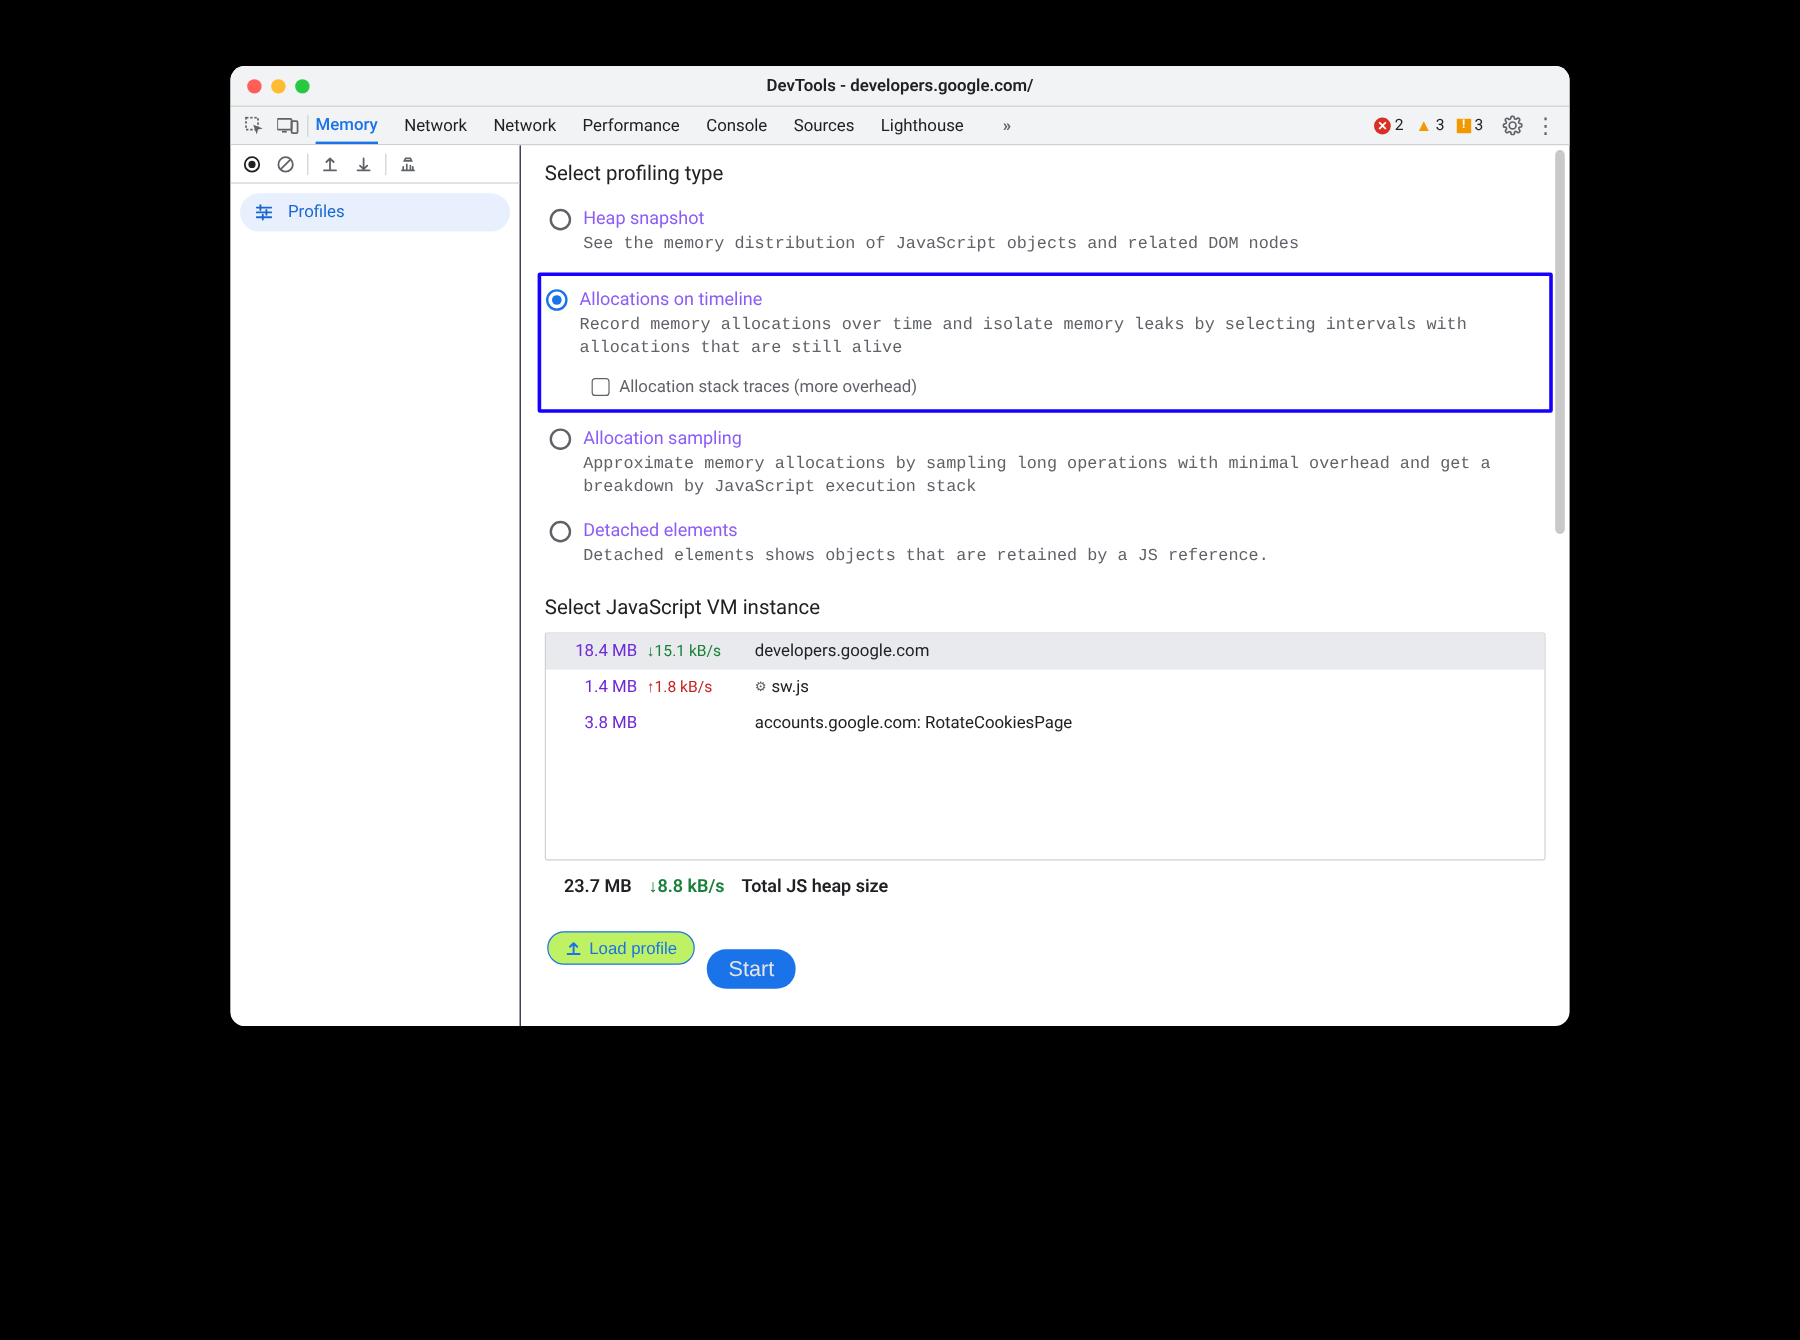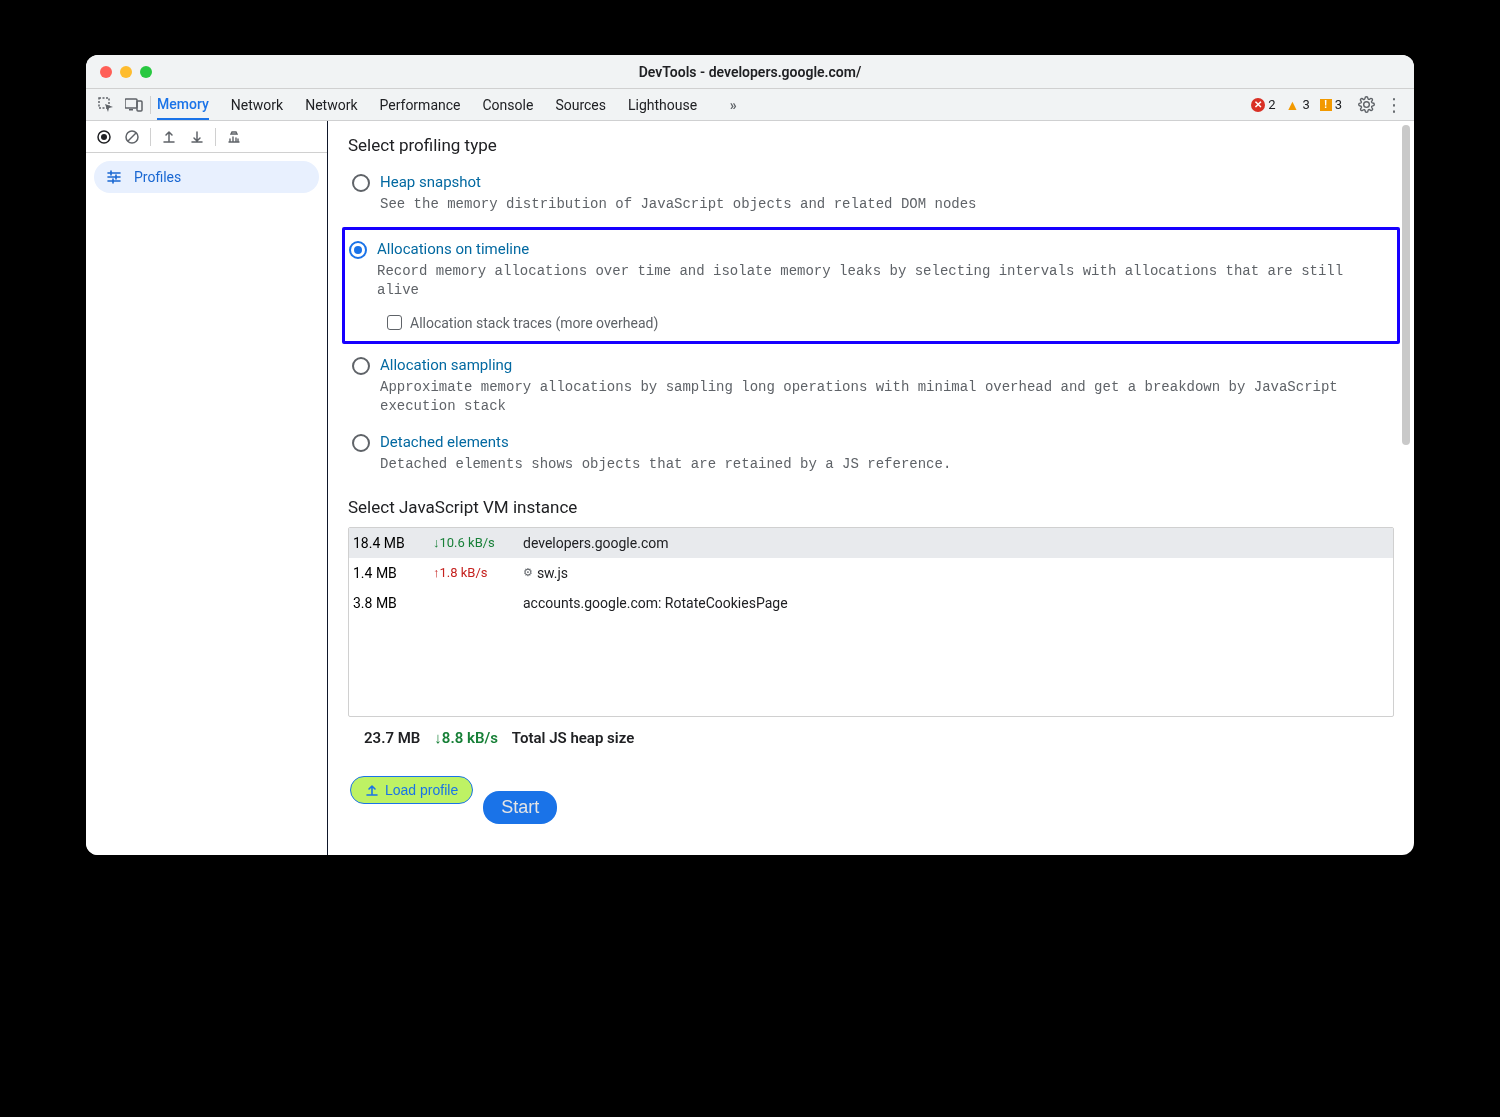--- a/index.html
+++ b/index.html
@@ -4,21 +4,21 @@
 <style>
   * { box-sizing: border-box; margin: 0; padding: 0; }
   body {
     background: #000;
     font-family: -apple-system, BlinkMacSystemFont, "Segoe UI", Roboto, Helvetica, Arial, sans-serif;
     width: 1500px; height: 1117px;
     display: flex; align-items: flex-start; justify-content: center;
     padding-top: 55px;
   }
   .window {
-    width: 1328px;
+    width: 1116px;
     height: 800px;
     background: #fff;
     border-radius: 12px;
     overflow: hidden;
     box-shadow: 0 10px 40px rgba(0,0,0,.5);
     display: flex; flex-direction: column;
   }
   .titlebar {
     height: 34px;
     background: #f1f3f4;
@@ -94,32 +94,32 @@
   .option.highlighted-box { border:3px solid #1700ff; padding:10px 8px 10px 4px; margin: 4px -6px; }
   .radio {
     width:18px; height:18px; border-radius:50%; border:2px solid #5f6368; flex-shrink:0;
     margin-top:1px; position:relative;
   }
   .radio.selected { border-color:#1a73e8; }
   .radio.selected::after {
     content:""; position:absolute; left:3px; top:3px; width:8px; height:8px; background:#1a73e8; border-radius:50%;
   }
   .opt-body { flex:1; }
-  .opt-title { font-size:15px; color:#0369a1; margin-bottom:4px;}
+  .opt-title { font-size:15px; color:#8b5cf6; margin-bottom:4px;}
   .opt-desc { font-size:14px; color:#5f6368; line-height:1.4;font-family:Liberation Mono, monospace;}
   .suboption { margin-top:14px; display:flex; align-items:center; gap:8px; color:#5f6368; font-size:14px;}
   .checkbox { width:15px; height:15px; border:1.5px solid #5f6368; border-radius:3px; margin-left:10px;}
   .vm-section { margin-top:14px;}
   .vm-table {
     border:1px solid #d0d0d0; border-radius:2px; margin-top:10px;
     height:190px; overflow:hidden;
   }
   .vm-row { display:flex; align-items:center; height:30px; font-size:14px; padding:0 4px;}
   .vm-row.selected { background:#e8eaed; }
-  .vm-mem { width:80px; color:#000000; padding-right:8px;}
+  .vm-mem { width:80px; text-align:right; color:#6d28d9; padding-right:8px;}
   .vm-rate { width:90px; font-size:13px;}
   .rate-up { color:#c5221f;}
   .rate-down { color:#188038;}
   .vm-name { flex:1; color:#202124; display:flex; align-items:center; gap:4px;}
   .gear-mini { font-size:11px; color:#5f6368;}
   .totals { margin-top:12px; font-size:15px; display:flex; align-items:center; gap:14px; font-weight:600; color:#202124; padding-left:16px;}
   .totals .rate-down { font-weight:600;}
   .footer-btns { margin-top:10px; display:flex; gap:10px; align-items:center; padding-left:2px;}
   .btn-outline {
     border:1px solid #1a73e8; color:#1a73e8; background:#bef264;
@@ -277,21 +277,21 @@
           <div class="opt-title">Detached elements</div>
           <div class="opt-desc">Detached elements shows objects that are retained by a JS reference.</div>
         </div>
       </div>
 
       <div class="vm-section">
         <div class="section-title">Select JavaScript VM instance</div>
         <div class="vm-table">
           <div class="vm-row selected">
             <div class="vm-mem">18.4 MB</div>
-            <div class="vm-rate rate-down"><span>↓</span><span>10.6 kB/s</span></div>
+            <div class="vm-rate rate-down"><span>↓</span><span>15.1 kB/s</span></div>
             <div class="vm-name">developers.google.com</div>
           </div>
           <div class="vm-row">
             <div class="vm-mem">1.4 MB</div>
             <div class="vm-rate rate-up"><span>↑</span><span>1.8 kB/s</span></div>
             <div class="vm-name">
                 <span class="gear-mini">⚙</span>
                 <span>sw.js</span>
               </div>
           </div>

